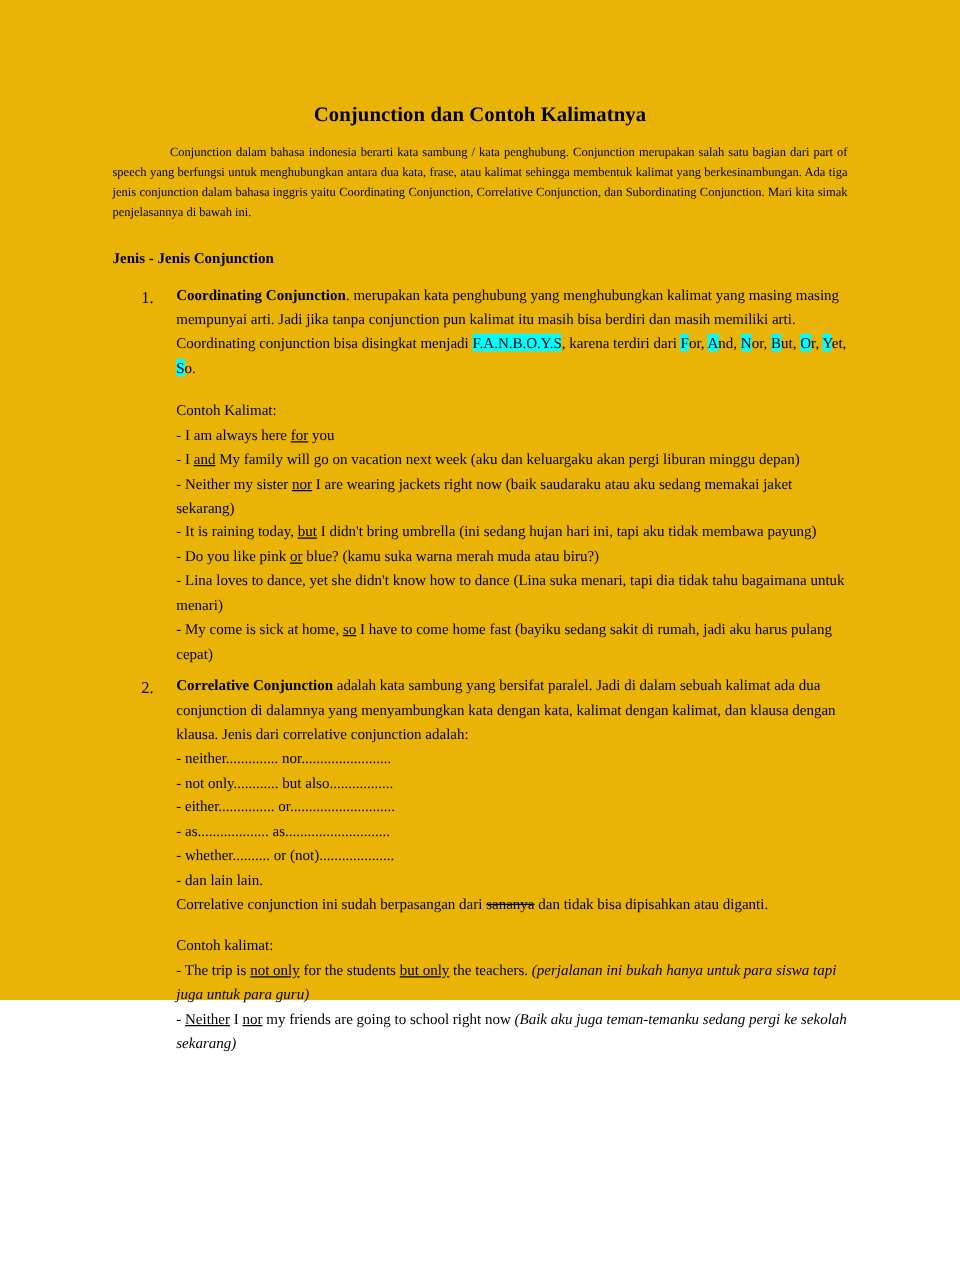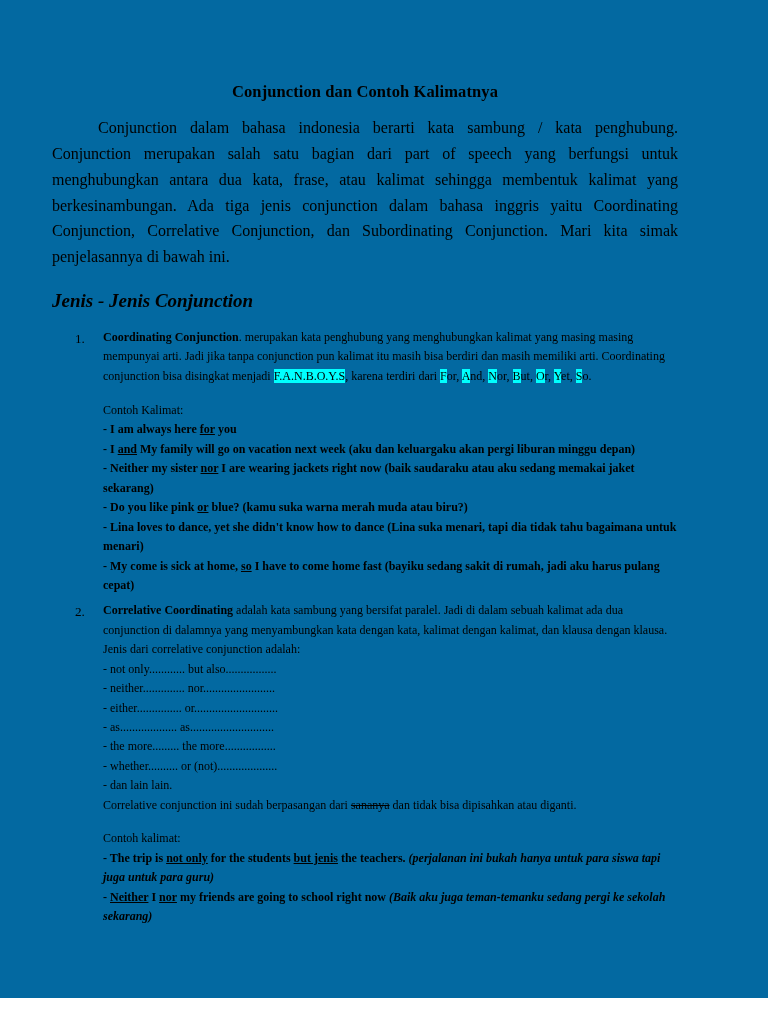--- a/index.html
+++ b/index.html
@@ -10,47 +10,46 @@
   body {
     width: 768px;
     height: 1024px;
     font-family: "Liberation Serif", "DejaVu Serif", serif;
     color: #000000;
     overflow: hidden;
   }
   .page {
     position: relative;
     width: 768px;
-    height: 998px;
-    background: #0369a1;
+    height: 800px;
+    background: #eab308;
     box-sizing: border-box;
-    padding: 82px 90px 0 52px;
+    padding: 82px 90px 0 90px;
   }
   .doc-title {
     text-align: center;
     font-weight: bold;
     font-size: 16.5px;
     letter-spacing: 0.1px;
     margin: 0 0 13px 0;
     line-height: 1.2;
   }
   .intro {
     text-align: justify;
     text-justify: inter-word;
-    font-size: 16px;
+    font-size: 10px;
     line-height: 1.62;
     margin: 0 0 0 0;
     text-indent: 46px;
   }
   .section-heading {
     font-weight: bold;
-    font-size: 19px;
+    font-size: 12px;
     margin: 17px 0 0 0;
     line-height: 1.5;
-    font-style: italic;
   }
   ol.types {
     margin: 12px 0 0 0;
     padding: 0 0 0 0;
     list-style: none;
     counter-reset: itemcount;
   }
   ol.types > li {
     position: relative;
     counter-increment: itemcount;
@@ -81,21 +80,21 @@
   .smallgap {
     height: 14px;
   }
   b, .bold { font-weight: bold; }
   .hl {
     background-color: #00ffff;
   }
   .u { text-decoration: underline; }
   .strike { text-decoration: line-through; }
   .it { font-style: italic; }
-  .ex-line { margin: 0; font-weight: bold; }
+  .ex-line { margin: 0; }
   .pairs p { margin: 0; }
 </style>
 </head>
 <body>
 
 <div class="page">
 
   <h1 class="doc-title">Conjunction dan Contoh Kalimatnya</h1>
 
   <p class="intro">Conjunction dalam bahasa indonesia berarti kata sambung / kata penghubung. Conjunction merupakan salah satu bagian dari part of speech yang berfungsi untuk menghubungkan antara dua kata, frase, atau kalimat sehingga membentuk kalimat yang berkesinambungan. Ada tiga jenis conjunction dalam bahasa inggris yaitu Coordinating Conjunction, Correlative Conjunction, dan Subordinating Conjunction. Mari kita simak penjelasannya di bawah ini.</p>
@@ -108,47 +107,47 @@
       <div class="li-body">
         <p><span class="bold">Coordinating Conjunction</span><span>. merupakan kata penghubung yang menghubungkan kalimat yang masing masing mempunyai arti. Jadi jika tanpa conjunction pun kalimat itu masih bisa berdiri dan masih memiliki arti. Coordinating conjunction bisa disingkat menjadi </span><span class="hl">F.A.N.B.O.Y.S</span><span>, karena terdiri dari </span><span><span><span class="hl">F</span><span>or</span></span><span>, </span><span><span class="hl">A</span><span>nd</span></span><span>, </span><span><span class="hl">N</span><span>or</span></span><span>, </span><span><span class="hl">B</span><span>ut</span></span><span>, </span><span><span class="hl">O</span><span>r</span></span><span>, </span><span><span class="hl">Y</span><span>et</span></span><span>, </span><span><span class="hl">S</span><span>o</span></span><span>.</span></span></p>
 
         <div class="blockgap"></div>
 
         <p>Contoh Kalimat:</p>
         <div>
             <p class="ex-line"><span>- I am always here </span><span class="u">for</span><span> you</span></p>
             <p class="ex-line"><span>- I </span><span class="u">and</span><span> My family will go on vacation next week (aku dan keluargaku akan pergi liburan minggu depan)</span></p>
             <p class="ex-line"><span>- Neither my sister </span><span class="u">nor</span><span> I are wearing jackets right now (baik saudaraku atau aku sedang memakai jaket sekarang)</span></p>
+            <p class="ex-line"><span>- It is raining today, </span><span class="u">but</span><span> I didn't bring umbrella (ini sedang hujan hari ini, tapi aku tidak membawa payung)</span></p>
             <p class="ex-line"><span>- Do you like pink </span><span class="u">or</span><span> blue? (kamu suka warna merah muda atau biru?)</span></p>
             <p class="ex-line"><span>- Lina loves to dance, yet she didn't know how to dance (Lina suka menari, tapi dia tidak tahu bagaimana untuk menari)</span></p>
             <p class="ex-line"><span>- My come is sick at home, </span><span class="u">so</span><span> I have to come home fast (bayiku sedang sakit di rumah, jadi aku harus pulang cepat)</span></p>
           </div>
       </div>
     </li>
 
     <li>
       <div class="li-body">
-        <p><span class="bold">Correlative Coordinating</span><span> adalah kata sambung yang bersifat paralel. Jadi di dalam sebuah kalimat ada dua conjunction di dalamnya yang menyambungkan kata dengan kata, kalimat dengan kalimat, dan klausa dengan klausa. Jenis dari correlative conjunction adalah:</span></p>
+        <p><span class="bold">Correlative Conjunction</span><span> adalah kata sambung yang bersifat paralel. Jadi di dalam sebuah kalimat ada dua conjunction di dalamnya yang menyambungkan kata dengan kata, kalimat dengan kalimat, dan klausa dengan klausa. Jenis dari correlative conjunction adalah:</span></p>
 
         <div class="pairs">
+            <p>- neither.............. nor........................</p>
             <p>- not only............ but also.................</p>
-            <p>- neither.............. nor........................</p>
             <p>- either............... or............................</p>
             <p>- as................... as............................</p>
-            <p>- the more......... the more.................</p>
             <p>- whether.......... or (not)....................</p>
             <p>- dan lain lain.</p>
           </div>
 
         <p><span>Correlative conjunction ini sudah berpasangan dari </span><span class="strike">sananya</span><span> dan tidak bisa dipisahkan atau diganti.</span></p>
 
         <div class="smallgap"></div>
 
         <p>Contoh kalimat:</p>
         <div>
-            <p class="ex-line"><span>- The trip is </span><span class="u">not only</span><span> for the students </span><span class="u">but jenis</span><span> the teachers. </span><span class="it">(perjalanan ini bukah hanya untuk para siswa tapi juga untuk para guru)</span></p>
+            <p class="ex-line"><span>- The trip is </span><span class="u">not only</span><span> for the students </span><span class="u">but only</span><span> the teachers. </span><span class="it">(perjalanan ini bukah hanya untuk para siswa tapi juga untuk para guru)</span></p>
             <p class="ex-line"><span>- </span><span class="u">Neither</span><span> I </span><span class="u">nor</span><span> my friends are going to school right now </span><span class="it">(Baik aku juga teman-temanku sedang pergi ke sekolah sekarang)</span></p>
           </div>
       </div>
     </li>
 
   </ol>
 </div>
 
 </body></html>

